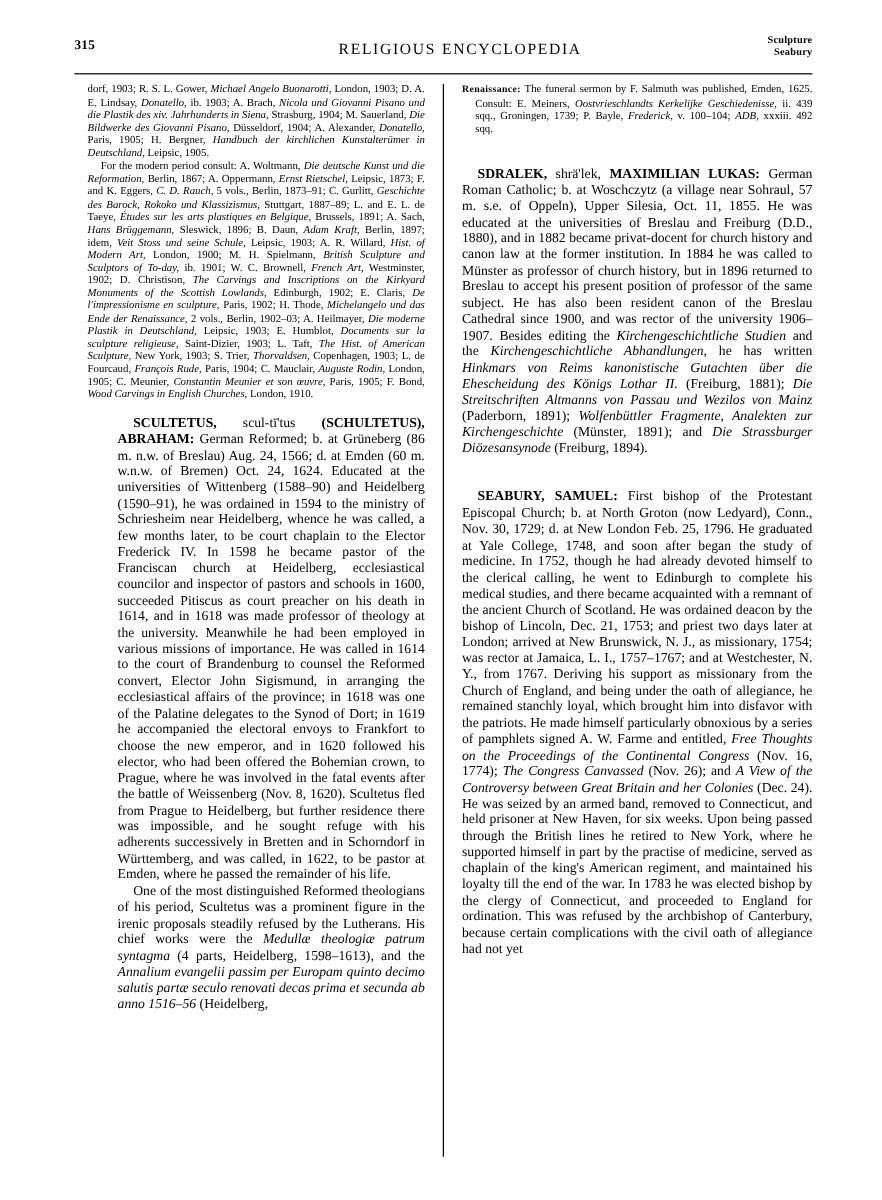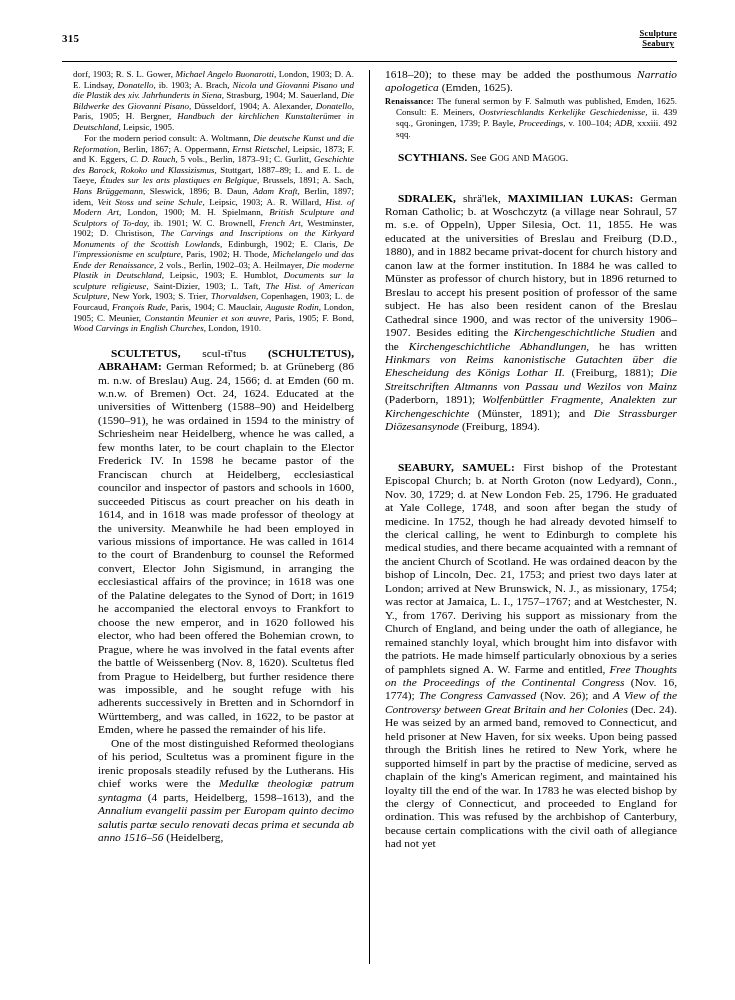--- a/index.html
+++ b/index.html
@@ -46,26 +46,25 @@
     text-align: center;
     font-size: 13px;
     letter-spacing: 1.4px;
     padding-left: 28px;
   }
   .head-title .gap { display: inline-block; width: 5px; }
   .head-guide {
     position: absolute;
     right: 0;
     top: -2px;
-    text-align: center;
+    text-align: right;
     font-size: 8.6px;
     font-weight: bold;
     line-height: 1.18;
     letter-spacing: 0.2px;
-    text-decoration: underline;
   }
   .rule {
     position: absolute;
     top: 61px;
     left: 62px;
     width: 615px;
     height: 0;
     border-top: 1.6px solid #000;
   }
   
@@ -139,20 +138,23 @@
   .pron { font-style: normal; }
   .spacer-md { height: 13px; }
 </style>
 </head>
 <body>
 
 <div class="page">
 
   <div class="running-head">
     <div class="folio">315</div>
+    <div class="head-title">
+      <span>RELIGIOUS</span><span class="gap"></span><span>ENCYCLOPEDIA</span>
+    </div>
     <div class="head-guide">
       <div>Sculpture</div>
       <div>Seabury</div>
     </div>
   </div>
   <div class="rule"></div>
 
   <div class="cols">
 
     <div class="col col-left">
@@ -173,31 +175,24 @@
       <p class="body">
         <span>One of the most distinguished Reformed theologians of his period, Scultetus was a prominent figure in the irenic proposals steadily refused by the Lutherans. His chief works were the </span><i>Medullæ theologiæ patrum syntagma</i><span> (4 parts, Heidelberg, 1598–1613), and the </span><i>Annalium evangelii passim per Europam quinto decimo salutis partæ seculo renovati decas prima et secunda ab anno 1516–56</i><span> (Heidelberg,</span>
       </p>
 
     </div>
 
     <div class="divider"></div>
 
     <div class="col col-right">
 
-      <p class="cont">
-        <span>1618–20); to these may be added the posthumous </span><i>Narratio apologetica</i><span> (Emden, 1625).</span>
-      </p>
-
-
-      <p class="bib"><span class="caps-label hang">Renaissance:</span> <span>The funeral sermon by F. Salmuth was published, Emden, 1625. Consult: E. Meiners, <i>Oostvrieschlandts Kerkelijke Geschiedenisse,</i> ii. 439 sqq., Groningen, 1739; P. Bayle, <i>Proceedings,</i> v. 100–104; <i>ADB,</i> xxxiii. 492 sqq.</span></p>
-
-      <p class="xref">
-        <span class="hw">SCYTHIANS.</span>
-        <span>See </span><span class="sc">Gog and Magog.</span>
-      </p>
+
+
+      <p class="bib"><span class="caps-label hang">Renaissance:</span> <span>The funeral sermon by F. Salmuth was published, Emden, 1625. Consult: E. Meiners, <i>Oostvrieschlandts Kerkelijke Geschiedenisse,</i> ii. 439 sqq., Groningen, 1739; P. Bayle, <i>Frederick,</i> v. 100–104; <i>ADB,</i> xxxiii. 492 sqq.</span></p>
+
 
       <p class="entry">
         <span class="hw">SDRALEK,</span>
         <span class="pron">shrä'lek,</span>
         <span class="hw">MAXIMILIAN LUKAS:</span>
         <span>German Roman Catholic; b. at Woschczytz (a village near Sohraul, 57 m. s.e. of Oppeln), Upper Silesia, Oct. 11, 1855. He was educated at the universities of Breslau and Freiburg (D.D., 1880), and in 1882 became privat-docent for church history and canon law at the former institution. In 1884 he was called to Münster as professor of church history, but in 1896 returned to Breslau to accept his present position of professor of the same subject. He has also been resident canon of the Breslau Cathedral since 1900, and was rector of the university 1906–1907. Besides editing the </span><i>Kirchengeschichtliche Studien</i><span> and the </span><i>Kirchengeschichtliche Abhandlungen,</i><span> he has written </span><i>Hinkmars von Reims kanonistische Gutachten über die Ehescheidung des Königs Lothar II.</i><span> (Freiburg, 1881); </span><i>Die Streitschriften Altmanns von Passau und Wezilos von Mainz</i><span> (Paderborn, 1891); </span><i>Wolfenbüttler Fragmente, Analekten zur Kirchengeschichte</i><span> (Münster, 1891); and </span><i>Die Strassburger Diözesansynode</i><span> (Freiburg, 1894).</span>
       </p>
 
       <p class="entry">
         <span class="hw">SEABURY, SAMUEL:</span>

